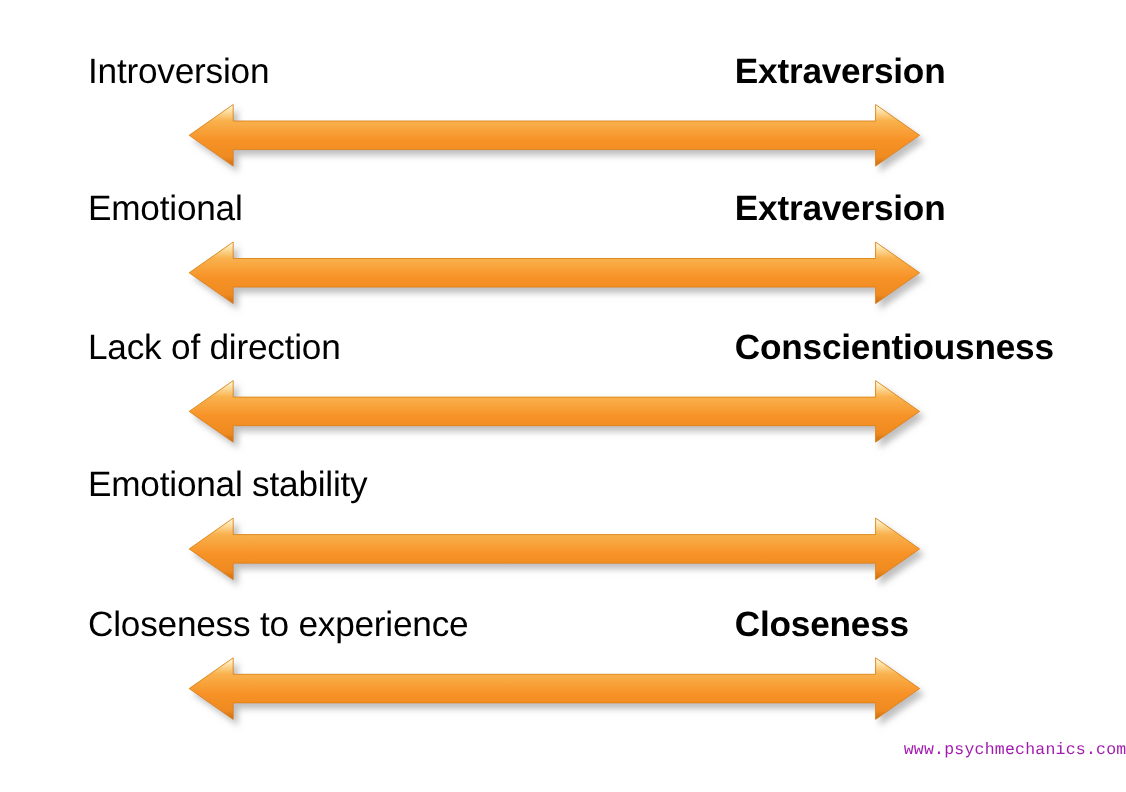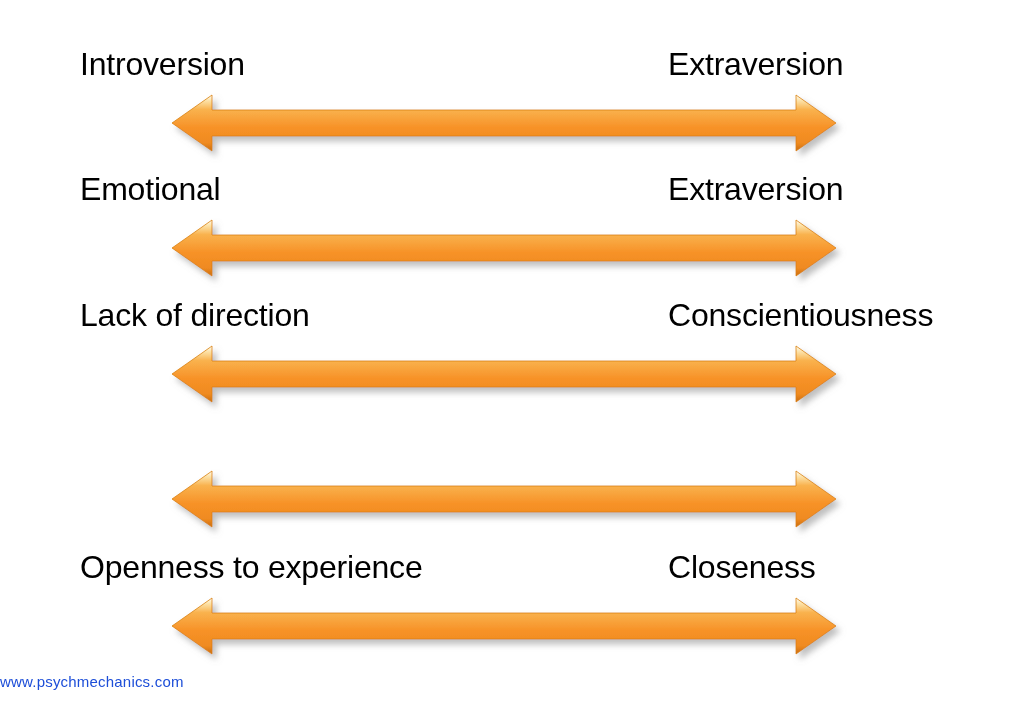--- a/index.html
+++ b/index.html
@@ -45,21 +45,21 @@
   }
 
   .pole-label.low {
     left: 80px;
     font-weight: 400;
     text-align: center;
   }
 
   .pole-label.high {
     left: 668px;
-    font-weight: 400;
+    font-weight: 700;
   }
 
   .arrow-wrap {
     position: absolute;
     left: 172px;
     width: 664px;
     height: 62px;
   }
 
   .arrow-svg {
@@ -67,25 +67,25 @@
     width: 664px;
     height: 62px;
     overflow: visible;
   }
 
   .watermark {
     position: absolute;
     left: 0;
     top: 673px;
     width: 1024px;
-    text-align: left;
+    text-align: right;
     font-size: 15px;
     letter-spacing: 0.2px;
-    color: #1d4ed8;
-    font-family: Liberation Sans, sans-serif;
+    color: #a21caf;
+    font-family: Liberation Mono, monospace;
   }
 </style>
 </head>
 <body>
 
 <div id="stage">
 
   <div class="dimension-row" style="top:42px;">
     <div class="row-labels">
       <div class="pole-label low">Introversion</div>
@@ -156,20 +156,21 @@
             <feDropShadow dx="4" dy="5" stdDeviation="3" flood-color="#8a8a8a" flood-opacity="0.55"></feDropShadow>
           </filter>
         </defs>
         <polygon filter="url(#sh3)" fill="url(#g3)" stroke="#D9820F" stroke-width="0.8" points="0,31 40,3 40,18 624,18 624,3 664,31 624,59 624,44 40,44 40,59"></polygon>
       </svg>
     </div>
   </div>
 
   <div class="dimension-row" style="top:418px;">
     <div class="row-labels">
+      <div class="pole-label low">Emotional stability</div>
     </div>
     <div class="arrow-wrap" style="top:50px;">
       <svg class="arrow-svg" viewBox="0 0 664 62" preserveAspectRatio="none" aria-hidden="true">
         <defs>
           <linearGradient id="g4" x1="0" y1="0" x2="0" y2="1">
             <stop offset="0%" stop-color="#FFFDF5"></stop>
             <stop offset="10%" stop-color="#FCE2A8"></stop>
             <stop offset="26%" stop-color="#F9B24E"></stop>
             <stop offset="58%" stop-color="#F79227"></stop>
             <stop offset="86%" stop-color="#EF8A20"></stop>
@@ -179,21 +180,21 @@
             <feDropShadow dx="4" dy="5" stdDeviation="3" flood-color="#8a8a8a" flood-opacity="0.55"></feDropShadow>
           </filter>
         </defs>
         <polygon filter="url(#sh4)" fill="url(#g4)" stroke="#D9820F" stroke-width="0.8" points="0,31 40,3 40,18 624,18 624,3 664,31 624,59 624,44 40,44 40,59"></polygon>
       </svg>
     </div>
   </div>
 
   <div class="dimension-row" style="top:545px;">
     <div class="row-labels">
-      <div class="pole-label low">Openness to experience</div>
+      <div class="pole-label low">Closeness to experience</div>
       <div class="pole-label high">Closeness</div>
     </div>
     <div class="arrow-wrap" style="top:50px;">
       <svg class="arrow-svg" viewBox="0 0 664 62" preserveAspectRatio="none" aria-hidden="true">
         <defs>
           <linearGradient id="g5" x1="0" y1="0" x2="0" y2="1">
             <stop offset="0%" stop-color="#FFFDF5"></stop>
             <stop offset="10%" stop-color="#FCE2A8"></stop>
             <stop offset="26%" stop-color="#F9B24E"></stop>
             <stop offset="58%" stop-color="#F79227"></stop>

